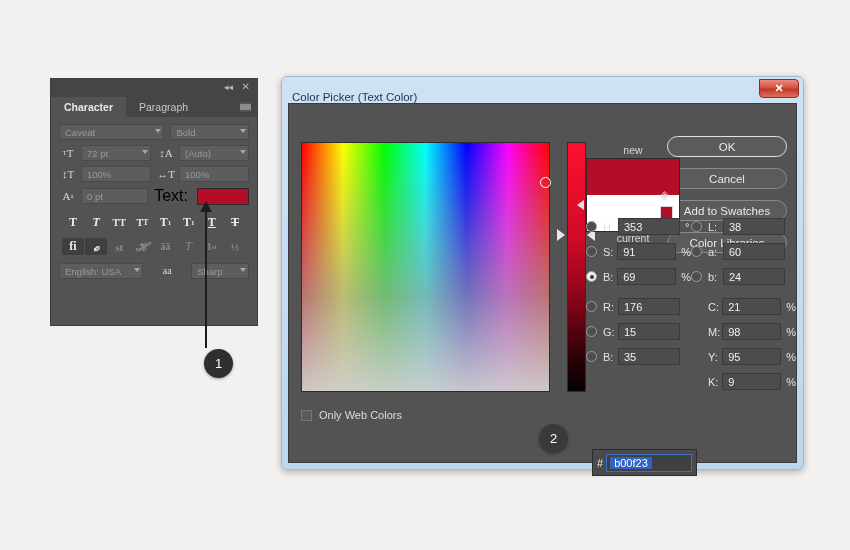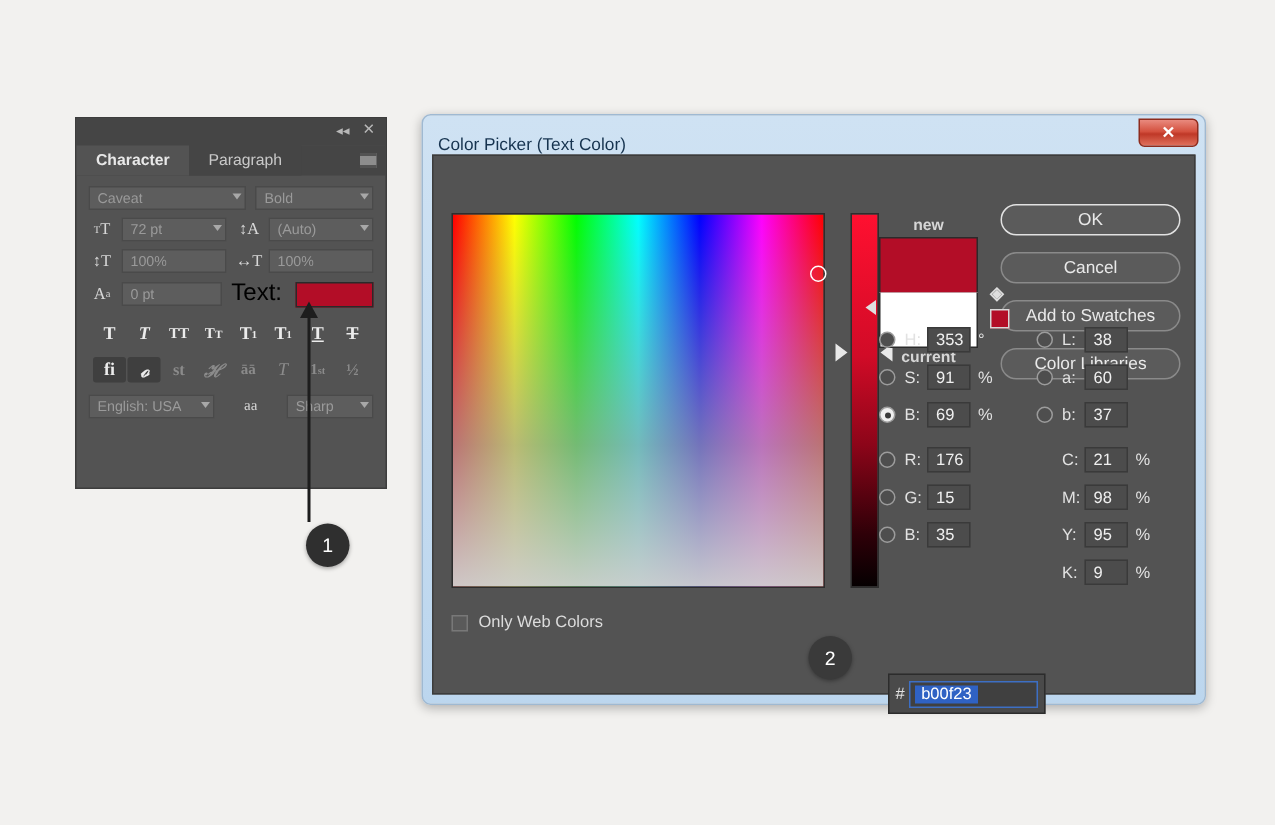--- a/index.html
+++ b/index.html
@@ -163,21 +163,21 @@
   #dlg-buttons { position:absolute; left:378px; top:32px; width:120px; }
   .pbtn {
     height:21px; margin-bottom:11px;
     background:#5b5b5b; border:1px solid #8a8a8a; border-radius:11px;
     display:flex;align-items:center;justify-content:center;
     font-size:11.5px; color:#e9e9e9;
   }
   .pbtn.primary { border-color:#e2e2e2; }
 
   
-  #preview { position:absolute; left:297px; top:40px; width:66px;font-weight:bold; }
+  #preview { position:absolute; left:297px; top:40px; width:94px; }
   #preview .cap { font-size:10.5px;color:#d6d6d6;text-align:center;height:14px; }
   #sw-new  { height:37px; background:#b30d27; border:1px solid #2b2b2b;border-bottom:none; }
   #sw-cur  { height:37px; background:#ffffff; border:1px solid #2b2b2b;border-top:none; }
   #prev-arrow {
     position:absolute; left:-9px; top:56px; width:0;height:0;
     border-top:5px solid transparent;border-bottom:5px solid transparent;
     border-right:7px solid #e0e0e0;
   }
   #gamut-icon {
     position:absolute; left:74px; top:44px; font-size:12px; color:#dedede;
@@ -197,21 +197,21 @@
     margin-right:6px; position:relative;
   }
   .radio.sel { background:#efefef; }
   .radio.sel::after {
     content:""; position:absolute; left:2.5px; top:2.5px;
     width:4px;height:4px;border-radius:50%; background:#3a3a3a;
   }
   .radio.ph { visibility:hidden; }
   .nlbl { font-size:11px; color:#e2e2e2; width:15px; }
   .nfld {
-    width:29px;height:17px; background:#4c4c4c; border:1px solid #3a3a3a;
+    width:62px;height:17px; background:#4c4c4c; border:1px solid #3a3a3a;
     font-size:11px;color:#f0f0f0; display:flex;align-items:center;
     padding-left:5px;
   }
   .nunit { font-size:11px;color:#e2e2e2; margin-left:5px; }
 
   
   #hex-wrap {
     position:absolute; left:303px; top:345px;
     width:105px; height:27px;
     background:#4a4a4a; border:1px solid #2c2c2c;
@@ -430,21 +430,21 @@
       <div class="nrow">
         <div class="ncol">
           <div class="radio sel"></div>
           <div class="nlbl">B:</div>
           <div class="nfld">69</div>
           <div class="nunit">%</div>
         </div>
         <div class="ncol">
           <div class="radio"></div>
           <div class="nlbl">b:</div>
-          <div class="nfld">37</div>
+          <div class="nfld">24</div>
         </div>
       </div>
 
       <div class="nrow" style="margin-top:5px">
         <div class="ncol">
           <div class="radio"></div>
           <div class="nlbl">R:</div>
           <div class="nfld">176</div>
         </div>
         <div class="ncol">

